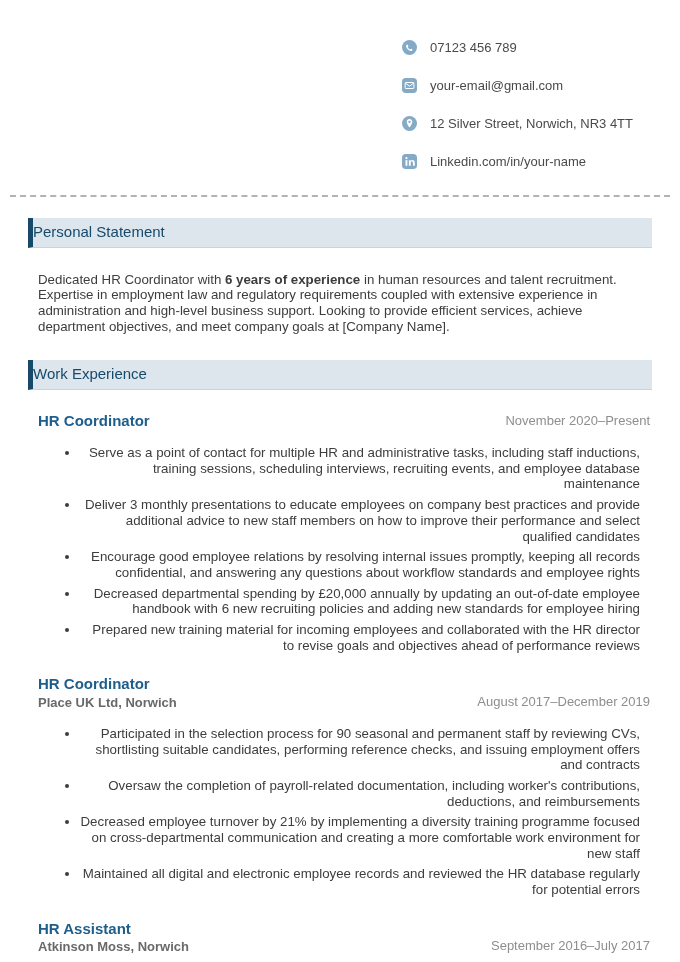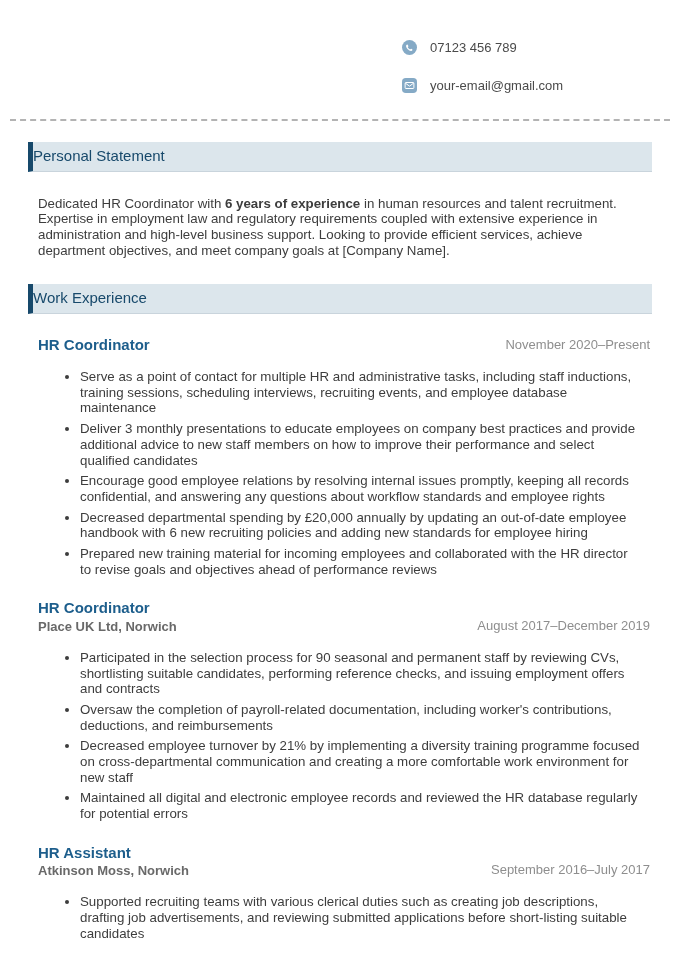--- a/index.html
+++ b/index.html
@@ -36,21 +36,21 @@
   .ps-body b{font-weight:bold;}
 
   .we-bar{margin-top:25px;}
 
   .job{margin-top:22px;}
   .job-header{display:flex;justify-content:space-between;align-items:flex-end;margin:4px 2px 0 10px;}
   .job-title{font-size:15px;font-weight:bold;color:var(--job-title-blue);margin:0;line-height:1.15;}
   .job-company{font-size:13px;font-weight:bold;color:#696969;margin-top:3px;line-height:1.1;}
   .job-dates{font-size:13px;color:var(--muted-gray);padding-bottom:1px;line-height:1.1;}
 
-  ul.bullets{margin:16px 0 0 0;padding:0 6px 0 52px;}
+  ul.bullets{margin:16px 0 0 0;padding:0 6px 0 52px;text-align:right;}
   ul.bullets li{font-size:13.3px;line-height:1.18;color:var(--body-text);margin-bottom:5px;padding-right:6px;}
   ul.bullets li::marker{color:var(--body-text);}
 </style>
 </head>
 <body>
 
 <div class="page">
 
   <div class="header">
     <div class="contacts">
@@ -61,20 +61,36 @@
   </svg>
           <span>07123 456 789</span>
         </div>
         <div class="contact-row">
           <svg viewBox="0 0 24 24">
     <rect width="24" height="24" rx="6" fill="currentColor"></rect>
     <rect x="5" y="7.2" width="14" height="9.6" rx="1.4" fill="none" stroke="#fff" stroke-width="1.6"></rect>
     <path d="M5.6 8.4 12 13l6.4-4.6" fill="none" stroke="#fff" stroke-width="1.6" stroke-linecap="round" stroke-linejoin="round"></path>
   </svg>
           <span>your-email@gmail.com</span>
+        </div>
+        <div class="contact-row">
+          <svg viewBox="0 0 24 24">
+    <circle cx="12" cy="12" r="12" fill="currentColor"></circle>
+    <path d="M12 4.8c-2.5 0-4.5 2-4.5 4.5 0 3.3 4.5 9.2 4.5 9.2s4.5-5.9 4.5-9.2c0-2.5-2-4.5-4.5-4.5zm0 6.4a1.9 1.9 0 1 1 0-3.8 1.9 1.9 0 0 1 0 3.8z" fill="#fff"></path>
+  </svg>
+          <span>12 Silver Street, Norwich, NR3 4TT</span>
+        </div>
+        <div class="contact-row">
+          <svg viewBox="0 0 24 24">
+    <rect width="24" height="24" rx="6" fill="currentColor"></rect>
+    <rect x="5.6" y="9.8" width="3" height="9" fill="#fff"></rect>
+    <circle cx="7.1" cy="6.6" r="1.7" fill="#fff"></circle>
+    <path d="M11 9.8h2.9v1.3c.5-.8 1.5-1.5 3-1.5 2.3 0 3.5 1.5 3.5 4.2v5H17.5v-4.6c0-1.3-.5-2.1-1.6-2.1-1.2 0-1.9.8-1.9 2.1v4.6H11z" fill="#fff"></path>
+  </svg>
+          <span>Linkedin.com/in/your-name</span>
         </div>
       </div>
   </div>
 
   <hr class="divider">
 
   <div class="content">
     <div class="section-bar">
       <span>Personal Statement</span>
     </div>

